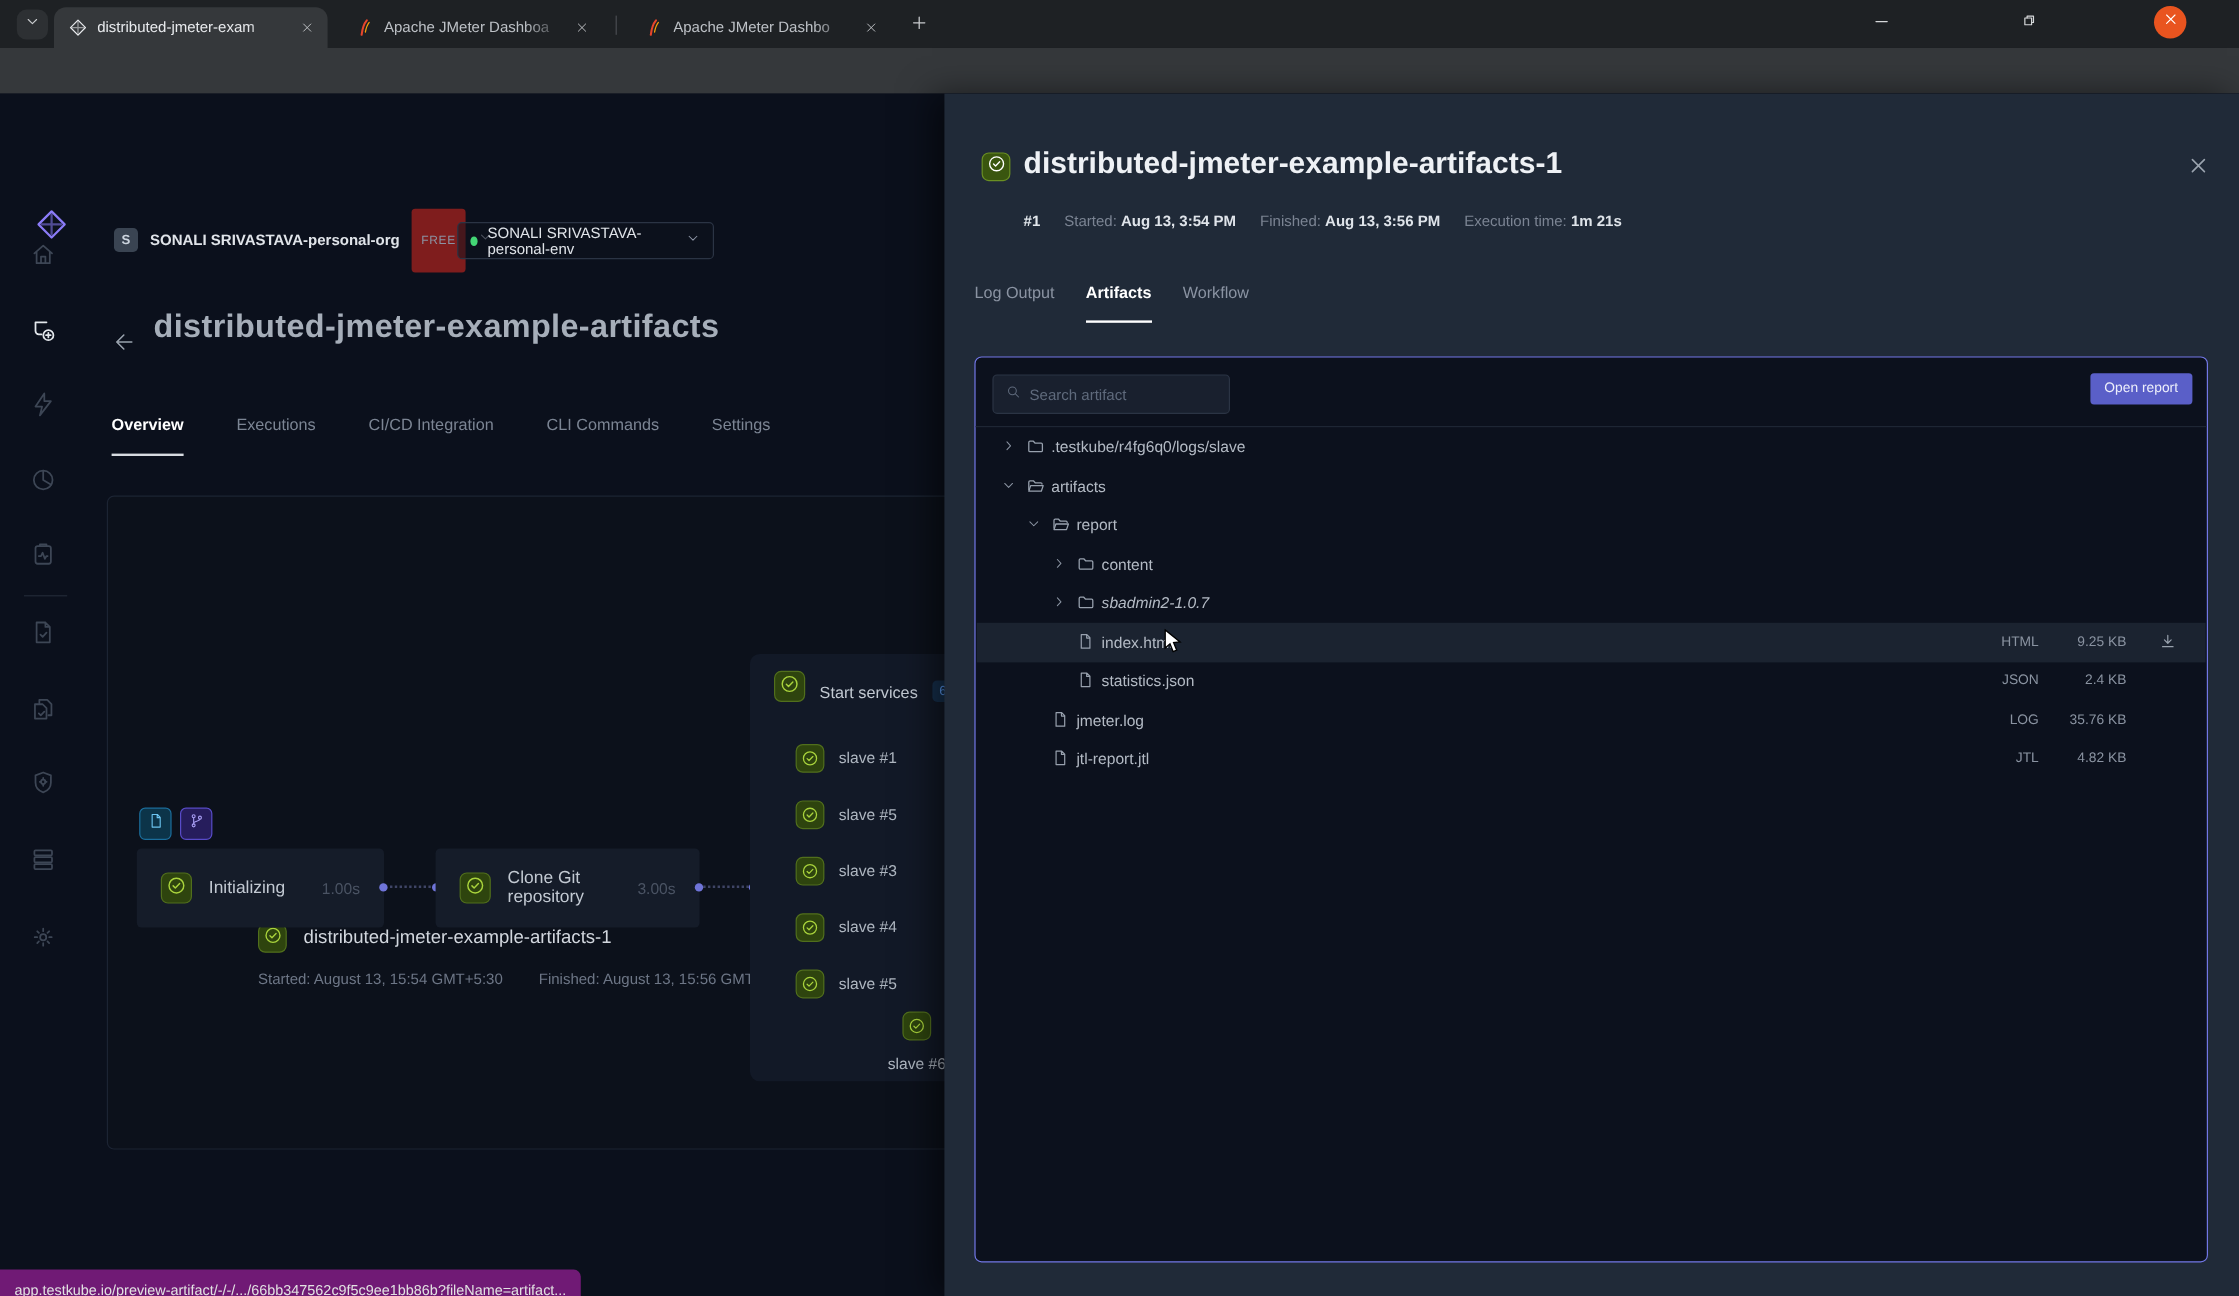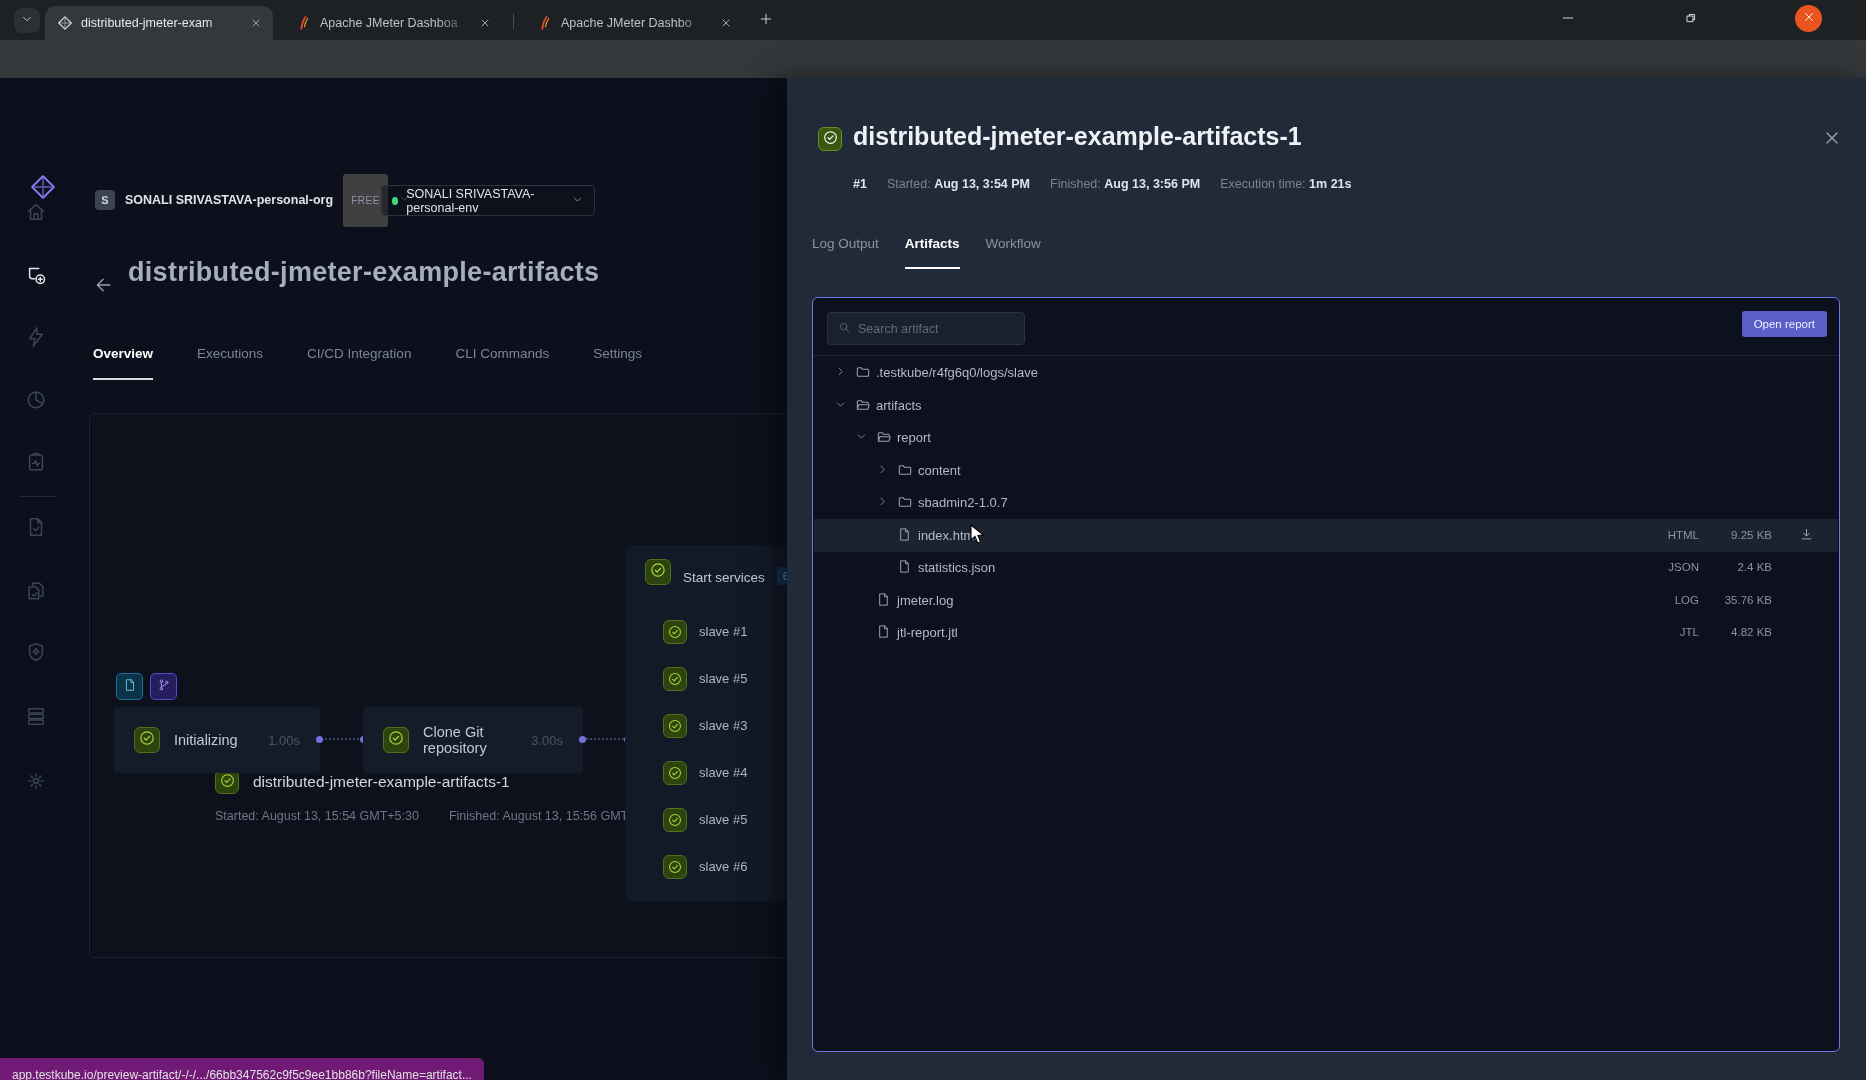--- a/index.html
+++ b/index.html
@@ -41,21 +41,21 @@
   .sidebar{position:absolute;left:0;top:0;width:76px;height:100%}
   .logo{position:absolute;left:29px;top:95px;color:#8b7bf7}
   .sideitem{position:absolute;left:26px;width:36px;height:36px;margin-left:-8px;display:flex;align-items:center;justify-content:center;color:#3d4655}
   .sideitem.active{color:#e3e7ec}
   .sidedivider{position:absolute;left:20px;width:36px;height:1px;background:#222a37}
 
   .orgrow{position:absolute;left:95px;top:108px;height:28px;display:flex;align-items:center;gap:10px}
   .orgbadge{width:20px;height:20px;border-radius:4px;background:#3a4452;color:#ccd4de;font-size:11px;font-weight:bold;
     display:flex;align-items:center;justify-content:center}
   .orgname{font-size:12.5px;color:#e0e4e9;font-weight:bold}
-  .planbadge{background:#404040;color:#8b93a3;font-size:10px;padding:21px 8px;border-radius:3px;letter-spacing:.5px}
+  .planbadge{background:#7f1d1d;color:#8b93a3;font-size:10px;padding:21px 8px;border-radius:3px;letter-spacing:.5px}
   .chev{color:#8b93a3;display:flex}
   .envselect{position:absolute;left:381px;top:107px;width:214px;height:31px;border:1px solid #2b3444;border-radius:4px;
     display:flex;align-items:center;gap:8px;padding:0 10px;background:rgba(13,18,28,.5)}
   .envdot{width:8px;height:8px;border-radius:50%;background:#43d675}
   .envname{font-size:12.5px;color:#e0e4e9}
   .envselect .chev{margin-left:auto}
 
   .backarrow{position:absolute;left:94px;top:197px;color:#99a2ad;display:flex}
   .pagetitle{position:absolute;left:128px;top:179px;font-size:27px;font-weight:bold;color:#a6aeb9;letter-spacing:.3px}
   .pagetabs{position:absolute;left:93px;top:268px;display:flex;gap:44px;font-size:13.5px;color:#7c8594}
@@ -489,21 +489,21 @@
           </div>
           <div class="slave" style="top: 251px;">
             <div class="check" style="width: 24px; height: 24px;">
               <svg width="16" height="16" viewBox="0 0 24 24" fill="none" stroke="currentColor" stroke-width="1.6" stroke-linecap="round" stroke-linejoin="round">
                 <circle cx="12" cy="12" r="8.2"></circle>
                 <path d="M8.4 12.3l2.4 2.4 4.8-5"></path>
               </svg>
             </div>
             <span class="slbl">slave #5</span>
           </div>
-          <div class="slave" style="top: 298px;">
+          <div class="slave" style="top: 298px; flex-direction: column;">
             <div class="check" style="width: 24px; height: 24px;">
               <svg width="16" height="16" viewBox="0 0 24 24" fill="none" stroke="currentColor" stroke-width="1.6" stroke-linecap="round" stroke-linejoin="round">
                 <circle cx="12" cy="12" r="8.2"></circle>
                 <path d="M8.4 12.3l2.4 2.4 4.8-5"></path>
               </svg>
             </div>
             <span class="slbl">slave #6</span>
           </div>
         </div>
     </div>
@@ -593,21 +593,21 @@
                   <path d="M9.5 6l5.5 6-5.5 6"></path>
                 </svg>
               </div>
               <div class="tr-ico" style="left: 83px;">
                 <svg width="16" height="16" viewBox="0 0 24 24" fill="none" stroke="currentColor" stroke-width="1.6" stroke-linecap="round" stroke-linejoin="round">
                   <path d="M3.5 7A1.5 1.5 0 0 1 5 5.5h4.2L11.5 8H19a1.5 1.5 0 0 1 1.5 1.5V17A1.5 1.5 0 0 1 19 18.5H5A1.5 1.5 0 0 1 3.5 17z"></path>
                 </svg>
               </div>
               <span class="tr-name" style="left: 104px;">content</span>
             </div>
-            <div class="tree-row" style="top: 188.2px;">
+            <div class="tree-row" style="top: 188.2px; font-style: italic;">
               <div class="tr-chev" style="left: 62px;">
                 <svg width="13" height="13" viewBox="0 0 24 24" fill="none" stroke="currentColor" stroke-width="1.6" stroke-linecap="round" stroke-linejoin="round">
                   <path d="M9.5 6l5.5 6-5.5 6"></path>
                 </svg>
               </div>
               <div class="tr-ico" style="left: 83px;">
                 <svg width="16" height="16" viewBox="0 0 24 24" fill="none" stroke="currentColor" stroke-width="1.6" stroke-linecap="round" stroke-linejoin="round">
                   <path d="M3.5 7A1.5 1.5 0 0 1 5 5.5h4.2L11.5 8H19a1.5 1.5 0 0 1 1.5 1.5V17A1.5 1.5 0 0 1 19 18.5H5A1.5 1.5 0 0 1 3.5 17z"></path>
                 </svg>
               </div>

